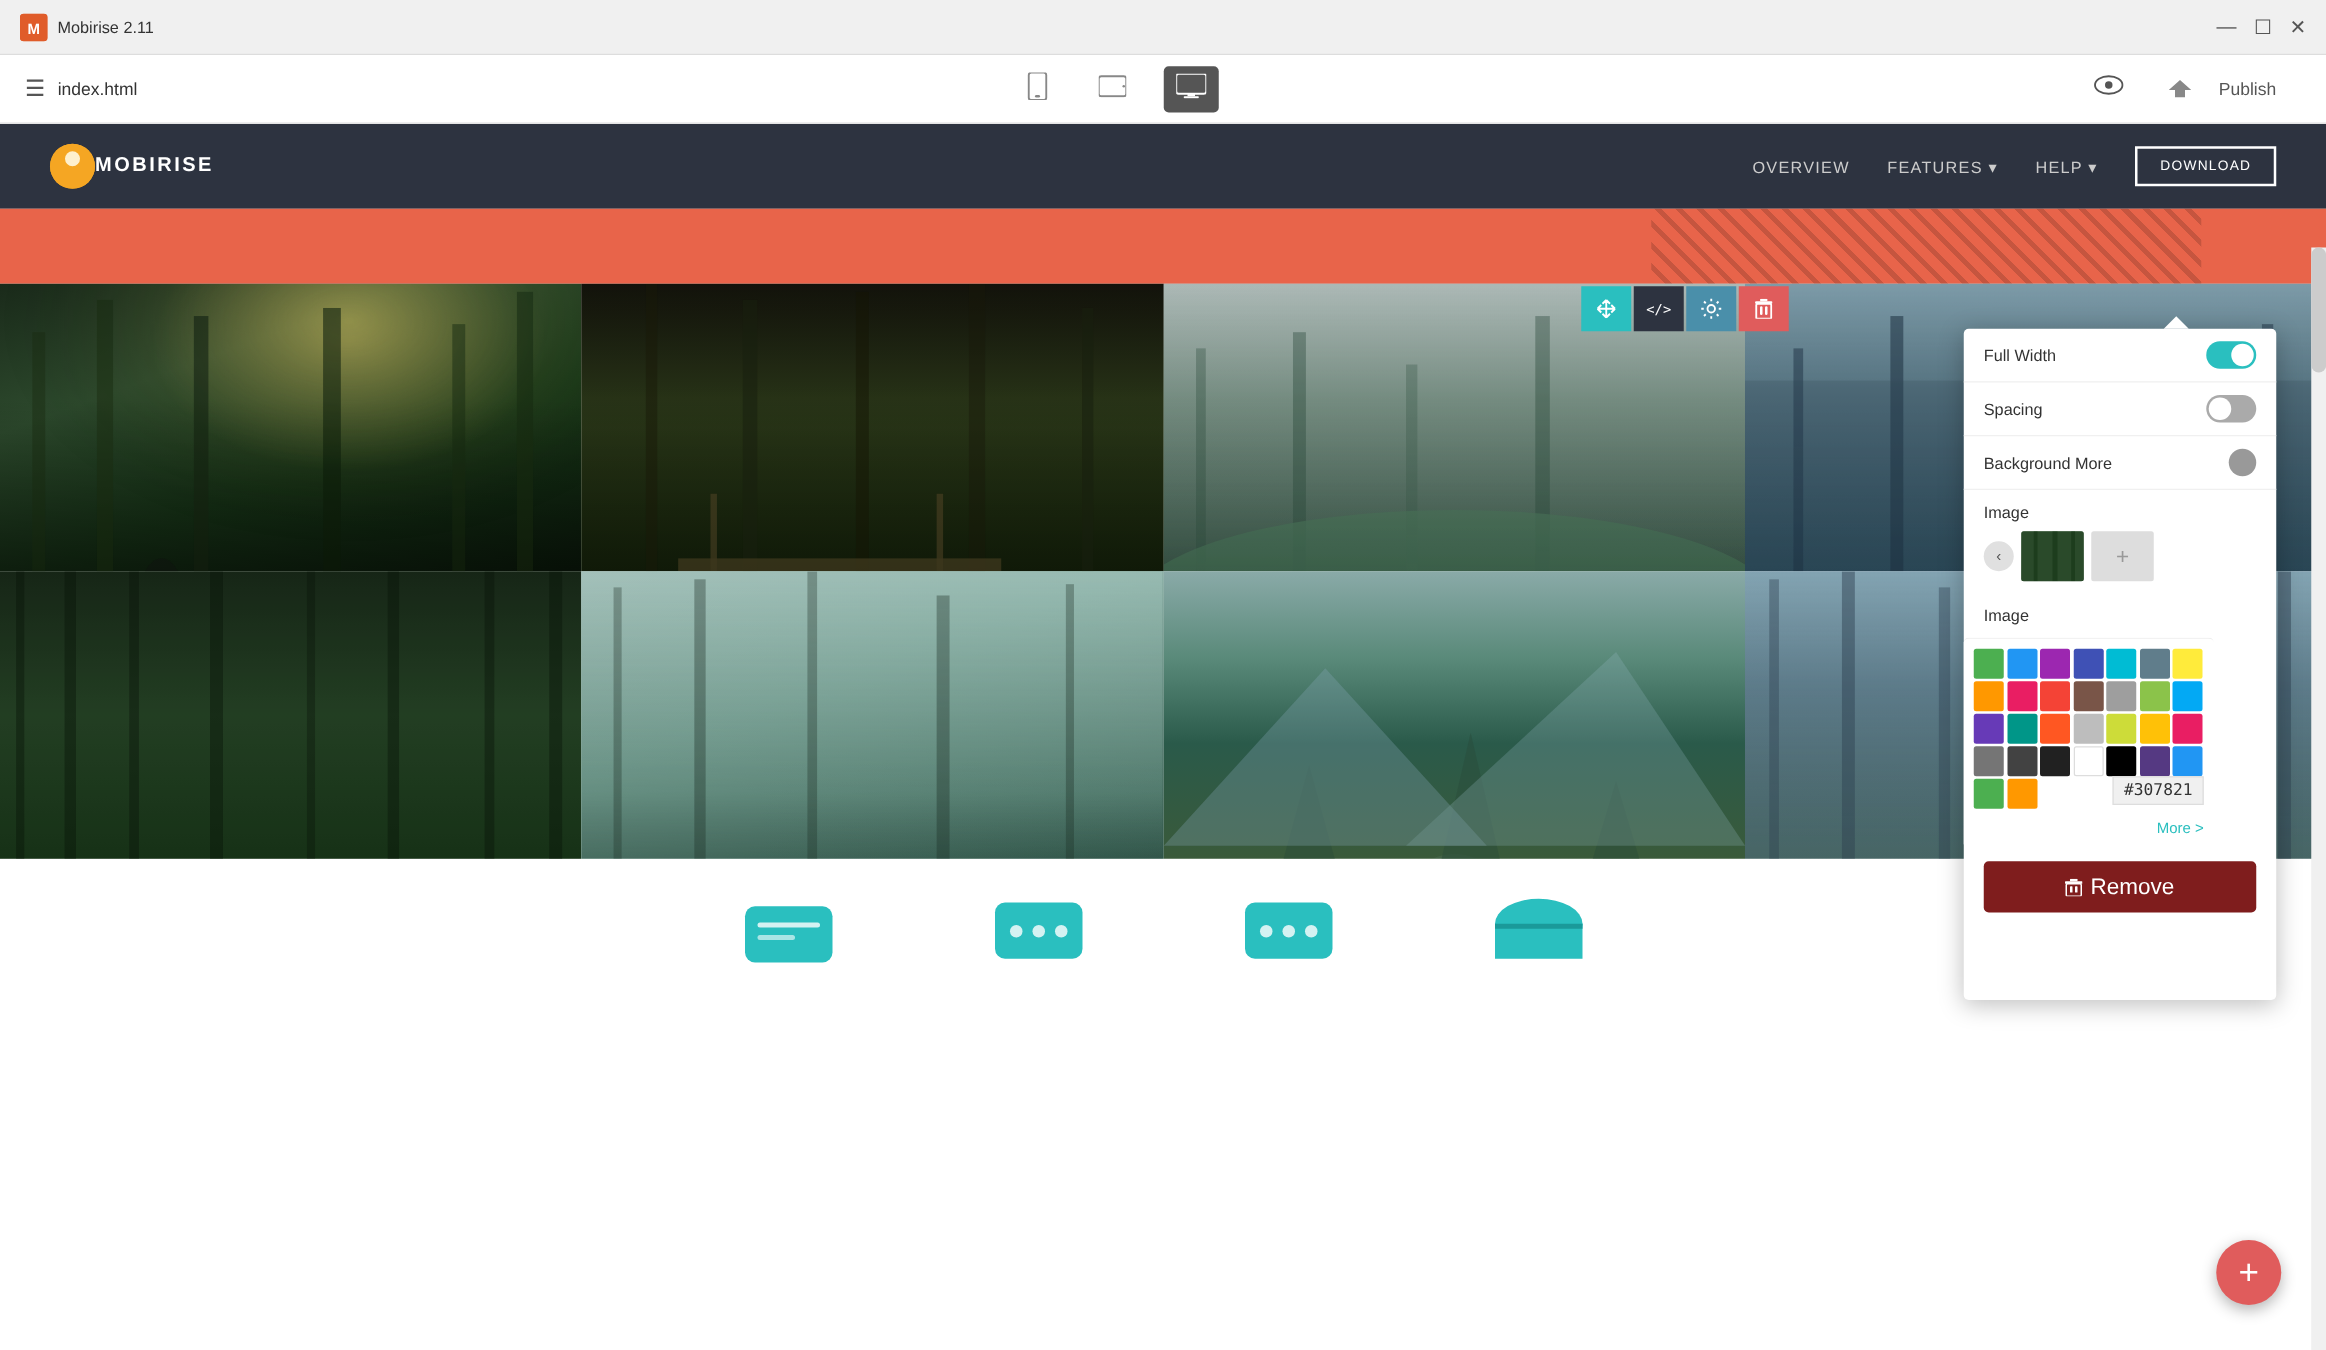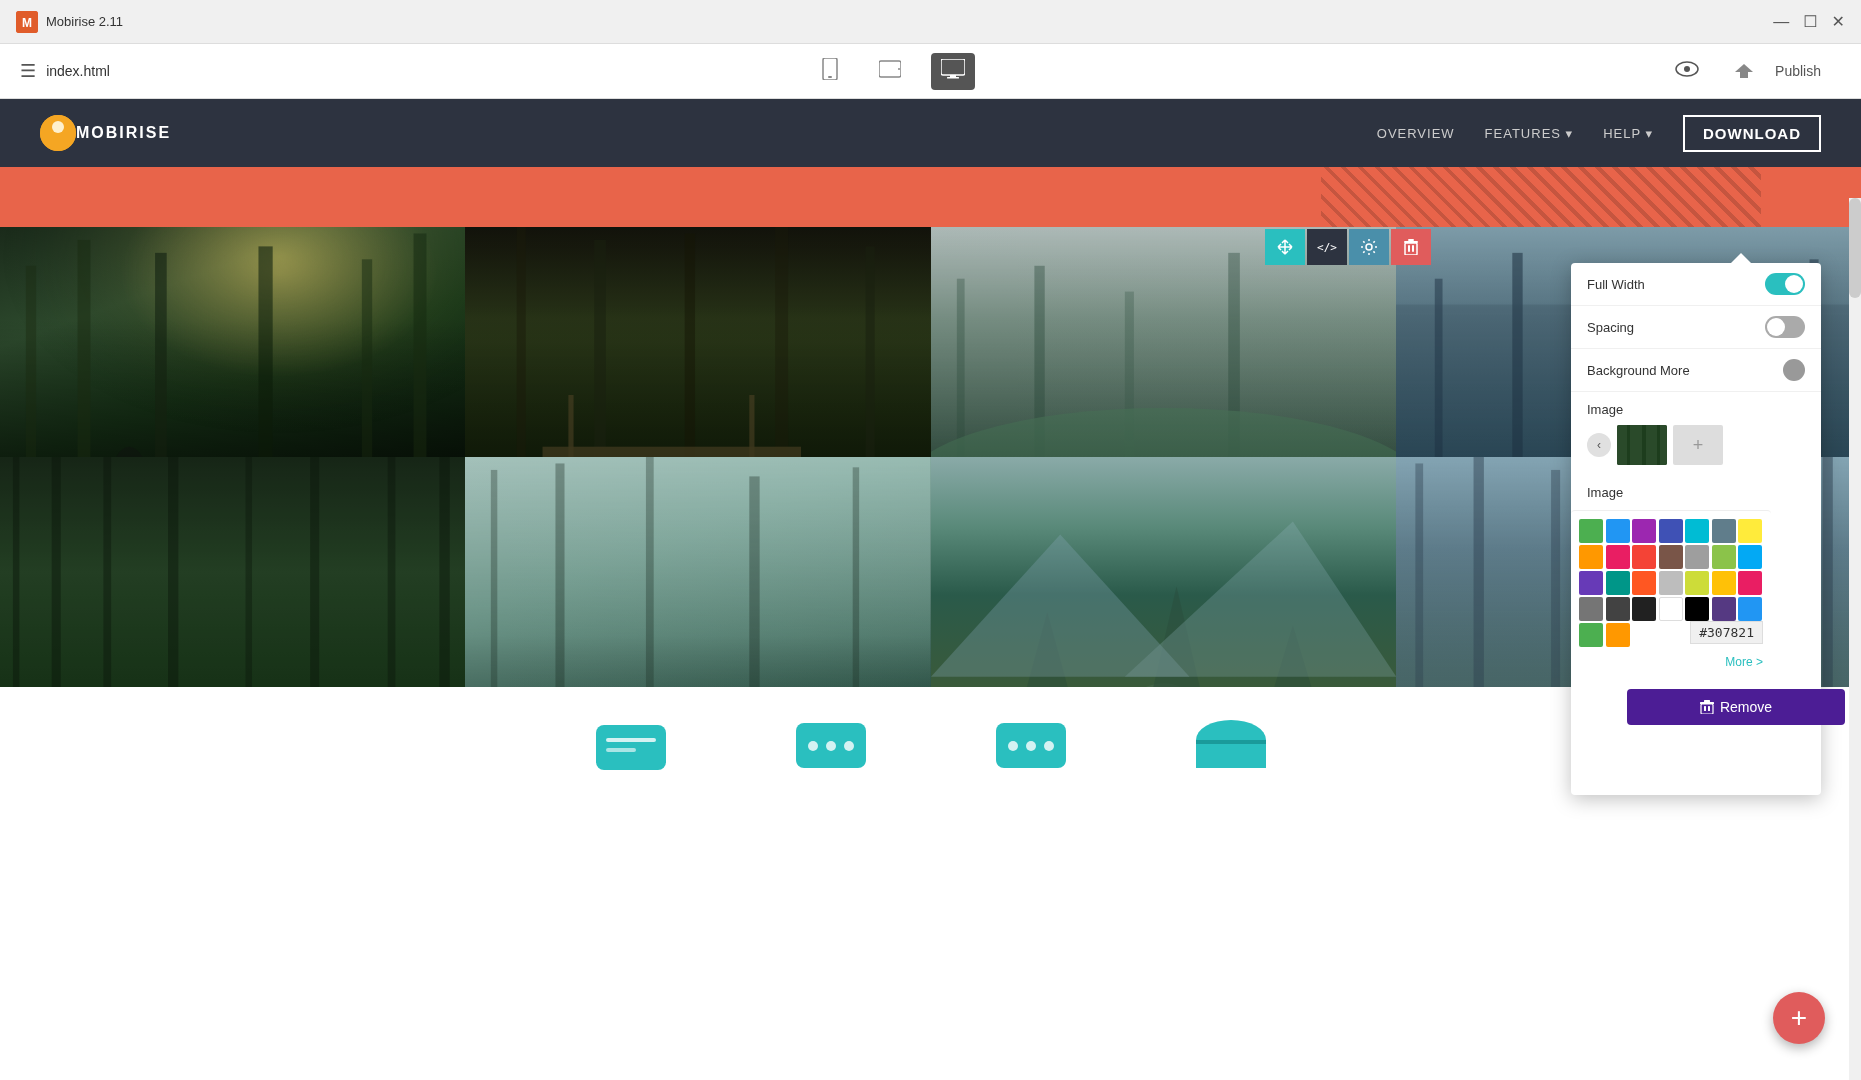--- a/index.html
+++ b/index.html
@@ -76,21 +76,21 @@
       display: flex;
       align-items: center;
       justify-content: space-between;
       padding: 0 40px;
     }
     .preview-brand { display: flex; align-items: center; }
     .preview-logo-icon { width: 36px; height: 36px; background: #f5a623; border-radius: 50%; }
     .preview-brand-name { color: white; font-size: 16px; font-weight: 700; letter-spacing: 2px; }
     .preview-nav-links { display: flex; gap: 30px; align-items: center; }
     .preview-nav-link { color: #ccc; font-size: 13px; font-weight: 500; letter-spacing: 1px; text-decoration: none; }
-    .preview-nav-btn { border: 2px solid white; color: white; padding: 8px 18px; font-size: 15px; font-weight: 700; letter-spacing: 1px; background: transparent; }
+    .preview-nav-btn { border: 2px solid white; color: white; padding: 8px 18px; font-size: 11px; font-weight: 400; letter-spacing: 1px; background: transparent; }
 
     
     .preview-orange {
       height: 60px;
       background: #e8644a;
       position: relative;
     }
     
     .preview-orange::after {
       content: '';
@@ -352,31 +352,30 @@
       cursor: pointer;
       padding: 4px 0 2px 0;
     }
 
     
     .remove-btn {
       position: absolute;
       bottom: 14px;
       left: 50%;
       transform: translateX(-50%);
-      background: #4c1d95;
+      background: #7f1d1d;
       color: white;
       border: none;
       padding: 10px 30px;
       border-radius: 4px;
-      font-size: 14px;
+      font-size: 18px;
       cursor: pointer;
       display: flex;
       align-items: center;
       gap: 6px;
-      margin-left: 40px;
     }
 
     
     .fab {
       position: fixed;
       bottom: 36px;
       right: 36px;
       width: 52px;
       height: 52px;
       background: #e05c5c;

